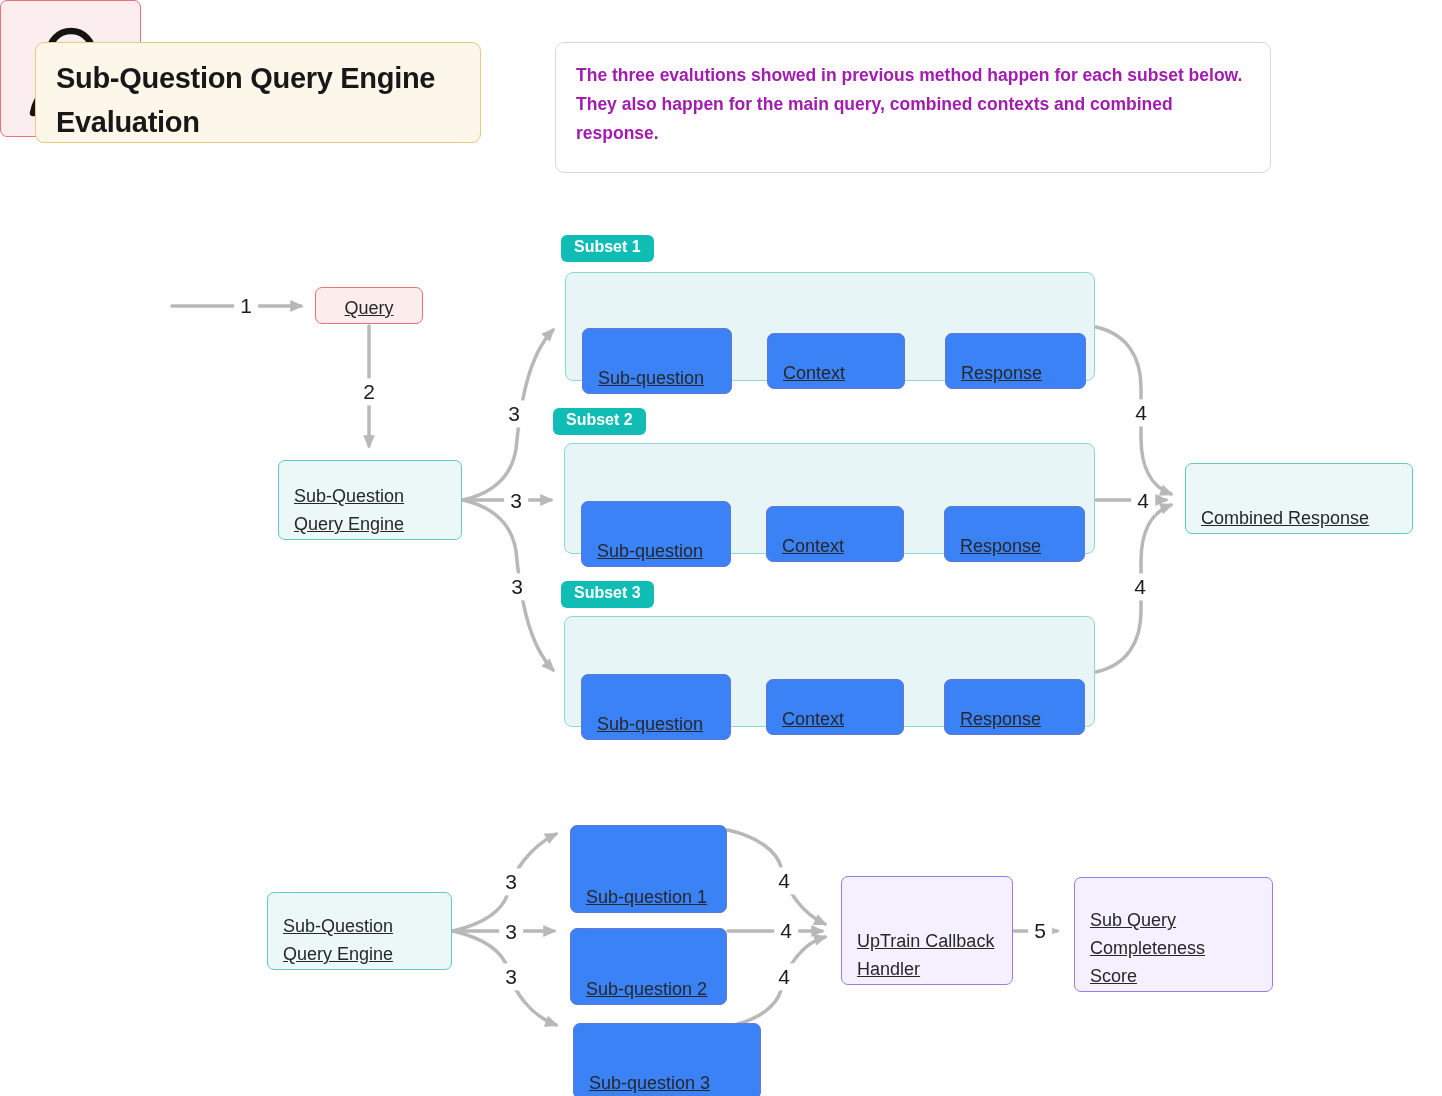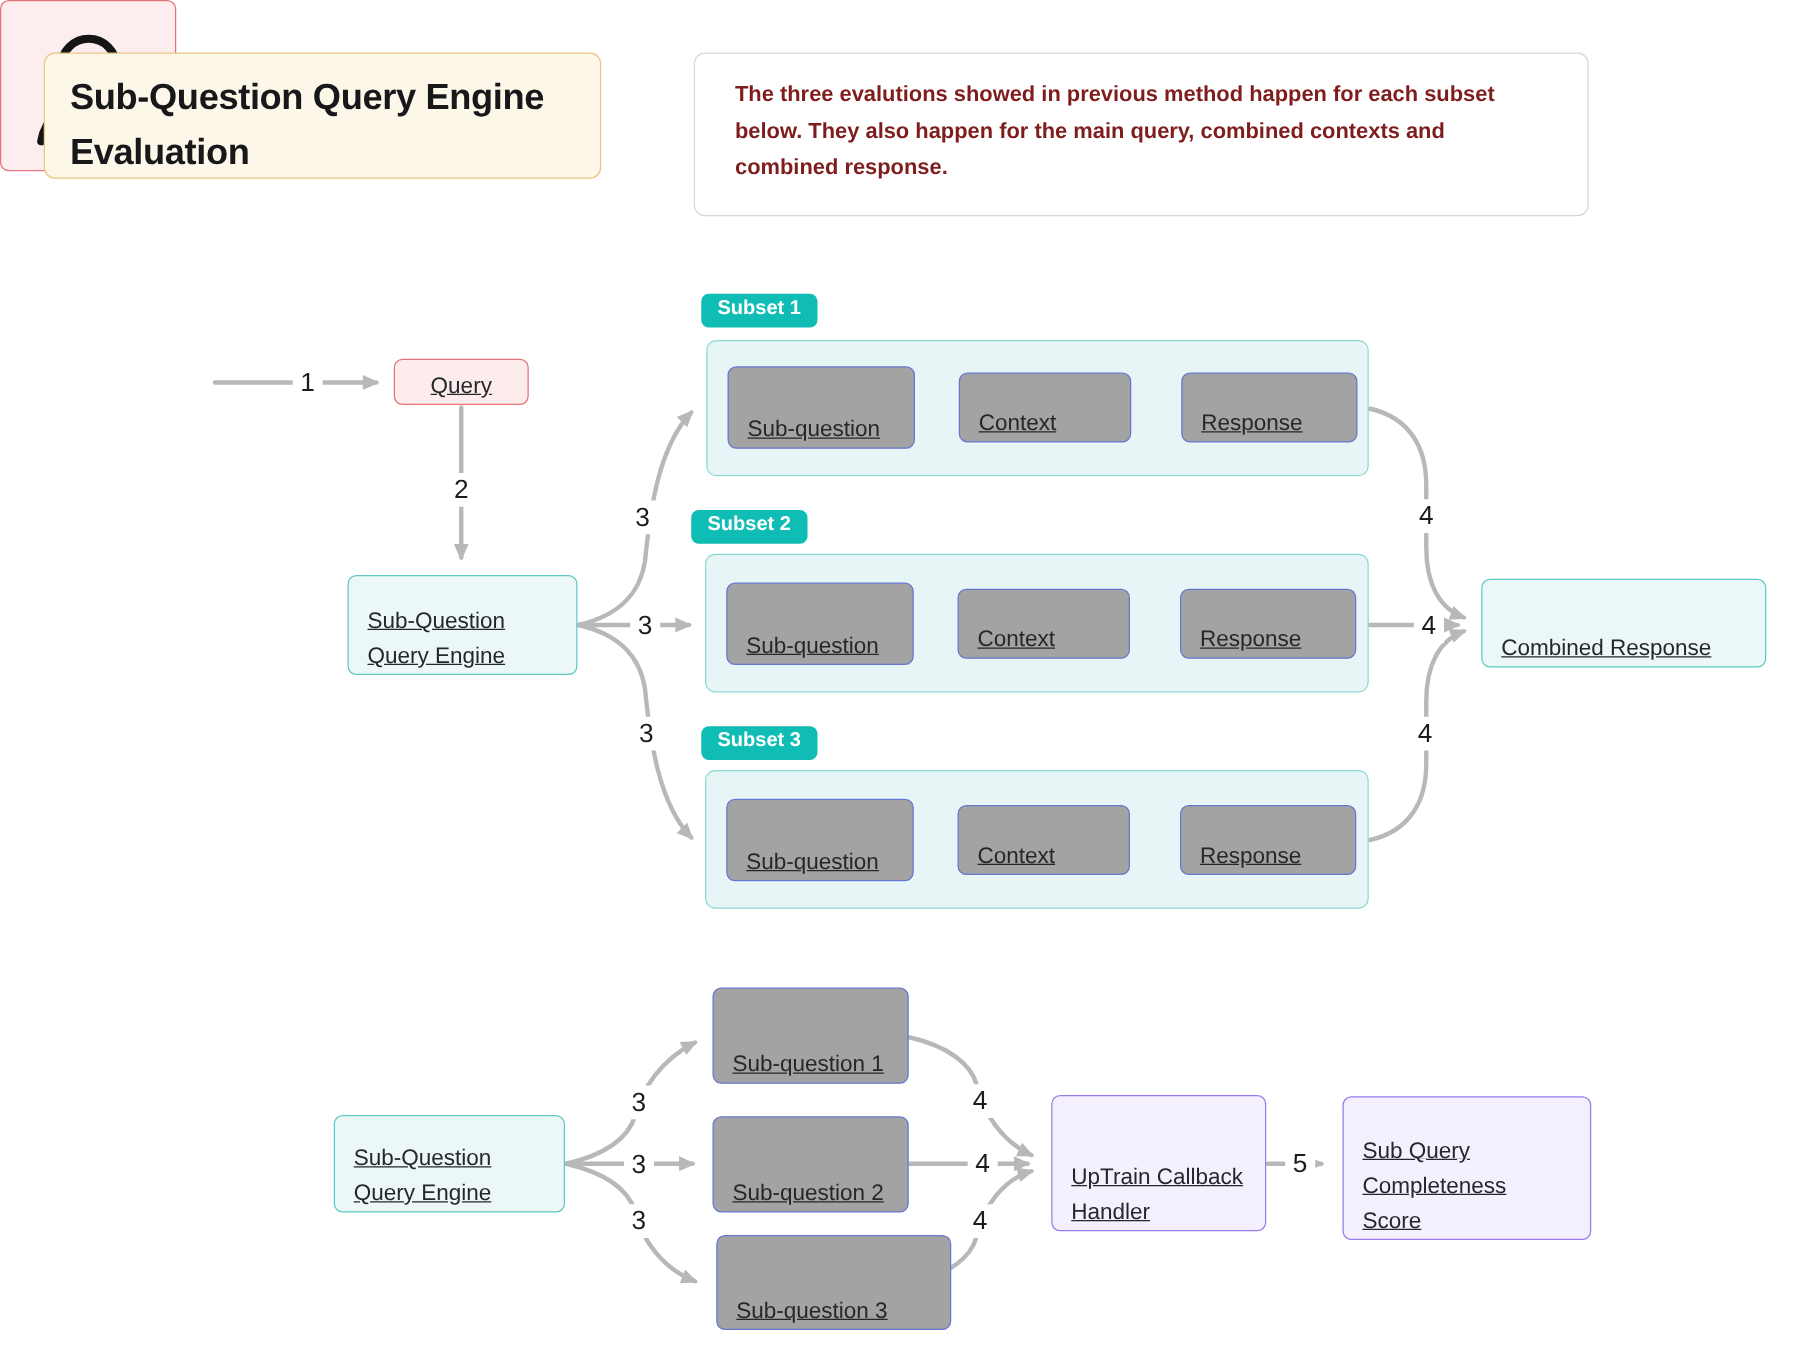--- a/index.html
+++ b/index.html
@@ -6,28 +6,28 @@
   .canvas{
     position:relative;width:1442px;height:1096px;background:#ffffff;overflow:hidden;
     font-family:"Liberation Sans",sans-serif;color:#26272b;
   }
   .arrows{position:absolute;inset:0;z-index:1;}
   .card,.box,.badge,.num,.subset-wrap{position:absolute;box-sizing:border-box;}
   .card{border-radius:9px;z-index:2;}
   .title-card{background:#fdf7ea;border:1.5px solid #e7c97f;}
   .title-card h1{margin:14px 20px;font-size:29px;line-height:1.5;font-weight:800;color:#18181b;letter-spacing:-0.3px;}
   .note-card{background:#ffffff;border:1px solid #d8d8d8;}
-  .note-card p{margin:18px 32px;font-size:17.5px;font-weight:700;line-height:29px;color:#7f1d1d;}
+  .note-card p{margin:18px 20px;font-size:17.5px;font-weight:700;line-height:29px;color:#a21caf;}
   .box{border-radius:7px;display:flex;align-items:flex-end;font-size:18px;z-index:3;background:#fff;text-decoration:underline;}
   .box .txt{padding:0 15px;line-height:1.55;}
   .center{justify-content:center;}
   .center .txt{padding:0;}
   .pink{background:#fcecec;border:1.5px solid #e5737a;}
   .teal{background:#ebf8f7;border:1.5px solid #5fc9c4;}
-  .lav{background:#a3a3a3;border:1.5px solid #6577cf;}
+  .lav{background:#3b82f6;border:1.5px solid #6577cf;margin-top:35px;}
   .pur{background:#f5f0fd;border:1.5px solid #9b7bea;}
   .subset-wrap{background:#e8f5f7;border:1.5px solid #8adad3;border-radius:8px;z-index:2;}
   .subset-wrap .box{position:absolute;}
   .badge{background:#10bdb4;color:#ffffff;font-weight:700;font-size:16px;line-height:1.3;
          padding:2px 13px 4px;border-radius:6px;z-index:4;}
   .num{transform:translate(-50%,-50%);background:#ffffff;padding:1px 6px;font-size:21px;
        color:#1c1c1e;z-index:5;line-height:1.2;}
   .user-card{background:#fcedee;border:1.5px solid #e5737a;border-radius:7px;display:flex;
              align-items:center;justify-content:center;}
 </style>
@@ -132,21 +132,21 @@
   </div>
 
   <div class="box teal" style="left:1185px;top:463px;width:228px;height:71px">
     <span class="txt">Combined Response</span>
   </div>
 
   <div class="box teal" style="left:267px;top:892px;width:185px;height:78px">
     <span class="txt">Sub-Question Query Engine</span>
   </div>
 
-  <div class="box lav" style="left:570px;top:790px;width:157px;height:77px">
+  <div class="box lav" style="left:570px;top:790px;width:157px;height:88px">
     <span class="txt">Sub-question 1</span>
   </div>
   <div class="box lav" style="left:570px;top:893px;width:157px;height:77px">
     <span class="txt">Sub-question 2</span>
   </div>
   <div class="box lav" style="left:573px;top:988px;width:188px;height:76px">
     <span class="txt">Sub-question 3</span>
   </div>
 
   <div class="box pur" style="left:841px;top:876px;width:172px;height:109px">

